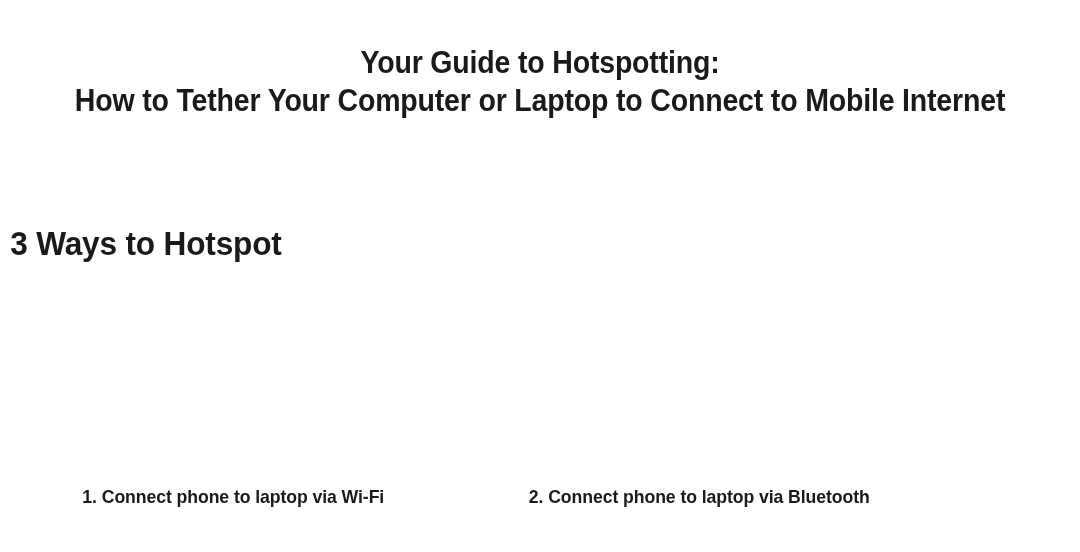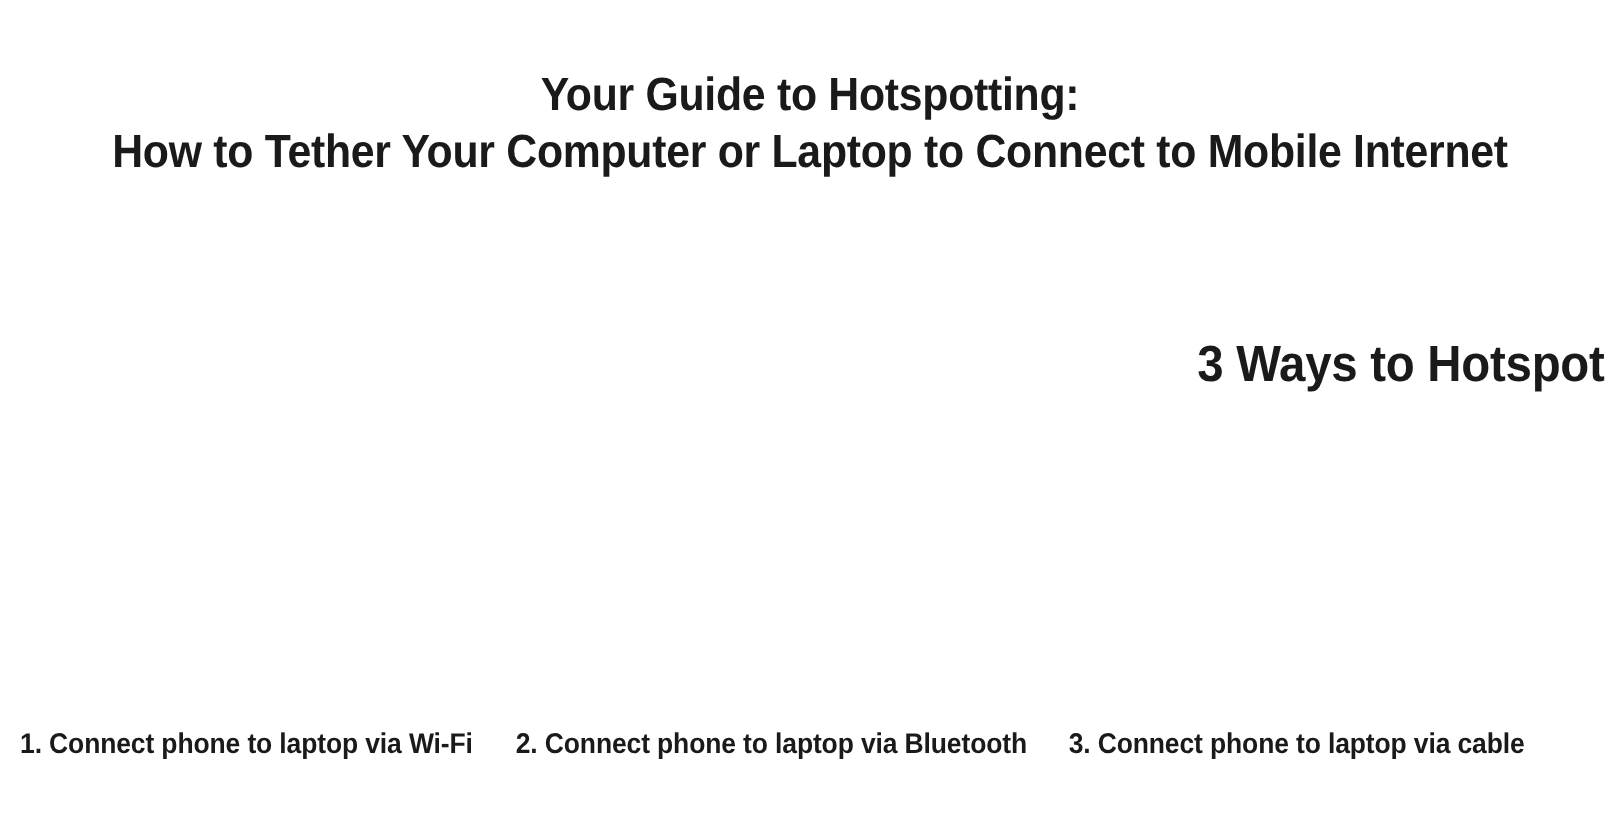--- a/index.html
+++ b/index.html
@@ -46,21 +46,21 @@
   .title-line-2 {
     font-size: 31px;
   }
 
   
   .section-heading {
     position: absolute;
     left: 0;
     top: 222px;
     width: 1080px;
-    text-align: right;
+    text-align: left;
   }
   .section-heading-text {
     display: inline-block;
     font-family: "Liberation Sans Narrow", "Liberation Sans", "DejaVu Sans", sans-serif;
     font-weight: bold;
     font-size: 34px;
     line-height: 42px;
     letter-spacing: -0.2px;
     color: #1a1a1a;
     transform: scaleX(0.93);
@@ -132,18 +132,15 @@
     <div class="illustration-cell"></div>
   </div>
 
   <div class="caption-row">
     <div class="caption-cell">
       <span class="caption-text">1. Connect phone to laptop via Wi-Fi</span>
     </div>
     <div class="caption-cell">
       <span class="caption-text">2. Connect phone to laptop via Bluetooth</span>
     </div>
-    <div class="caption-cell">
-      <span class="caption-text">3. Connect phone to laptop via cable</span>
-    </div>
   </div>
 
 </div>
 
 </body></html>

